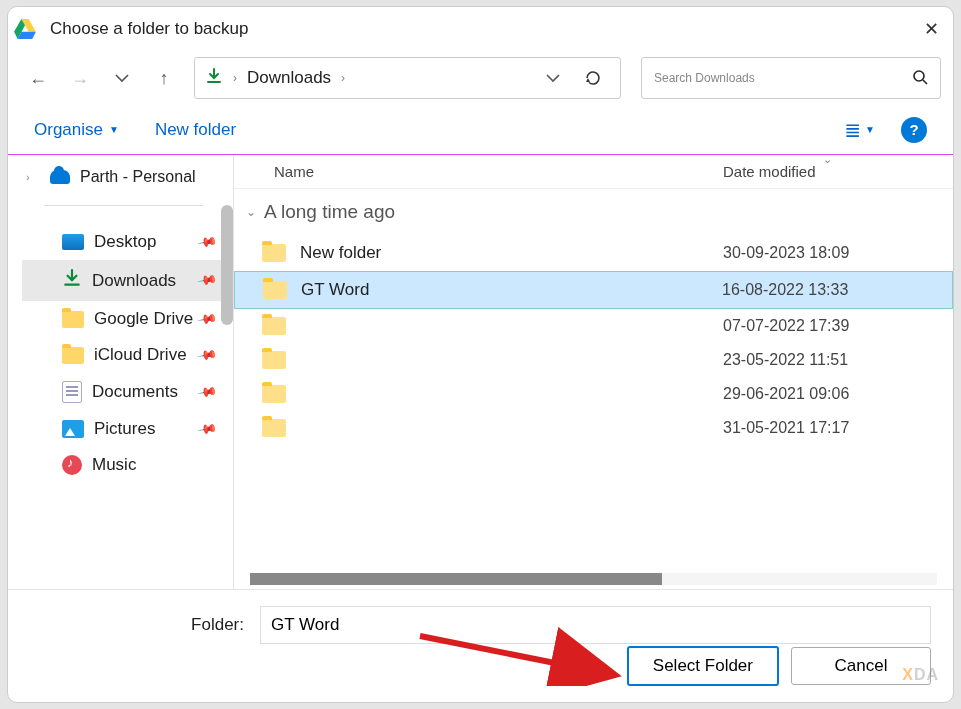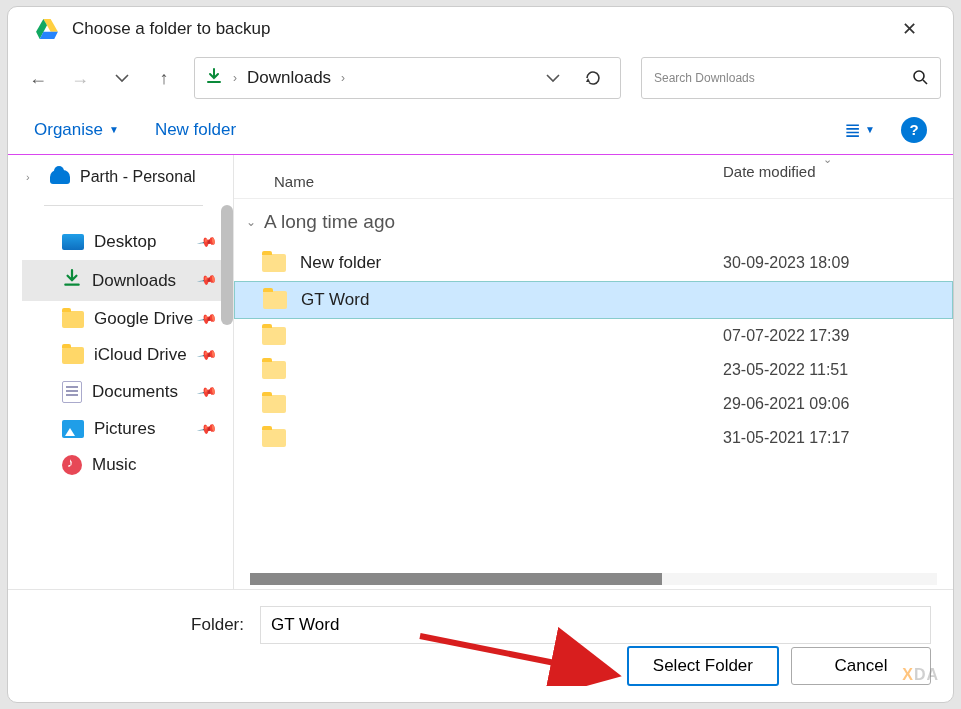--- a/index.html
+++ b/index.html
@@ -1,18 +1,18 @@
 <!DOCTYPE html>
 <html><head>
   <meta charset="utf-8">
   <style>
     * { margin: 0; padding: 0; box-sizing: border-box; font-family: 'Segoe UI', Tahoma, sans-serif; }
     body { background: #e5e5e5; display: flex; justify-content: center; align-items: center; width: 961px; height: 709px; }
     .dialog { width: 947px; height: 697px; background: white; border-radius: 10px; border: 1px solid #ccc; position: relative; overflow: hidden; display: flex; flex-direction: column; }
-    .title-bar { display: flex; align-items: center; padding: 8px 28px; height: 44px; }
+    .title-bar { display: flex; align-items: center; padding: 8px 6px; height: 44px; }
     .gd-icon { width: 22px; height: 20px; margin-right: 14px; }
     .title-text { font-size: 17px; color: #222; flex: 1; }
     .close-x { font-size: 18px; color: #333; cursor: pointer; padding: 4px 8px; }
     .nav-row { display: flex; align-items: center; padding: 6px 12px; gap: 6px; }
     .nav-btn { width: 36px; height: 36px; display: flex; align-items: center; justify-content: center; color: #555; cursor: pointer; font-size: 18px; }
     .nav-btn.disabled { color: #bbb; }
     .breadcrumb { flex: 1; display: flex; align-items: center; border: 1px solid #ccc; height: 42px; border-radius: 3px; margin: 0 6px; padding: 0 10px; gap: 10px; }
     .dl-icon { color: #0a8a3a; }
     .bc-sep { color: #888; font-size: 12px; }
     .bc-text { font-size: 17px; color: #222; }
@@ -43,21 +43,21 @@
     .download-ico { color:#0a8a3a; font-size:18px; font-weight:bold; }
     .docs-ico { width: 20px; height: 22px; background: white; border: 1px solid #aac; border-radius: 2px; position:relative; }
     .docs-ico::before { content:''; position:absolute; top:4px; left:3px; right:3px; height:2px; background:#99b; box-shadow: 0 4px 0 #99b, 0 8px 0 #99b; }
     .pics-ico { width:22px; height:18px; background:#1f9ee8; border-radius:2px; position:relative; }
     .pics-ico::after { content:''; position:absolute; bottom:2px; left:3px; width:0; height:0; border-left:5px solid transparent; border-right:5px solid transparent; border-bottom:8px solid white; }
     .music-ico { width:20px; height:20px; background:#e74856; border-radius:50%; position:relative; }
     .music-ico::after { content:'♪'; position:absolute; top:0px; left:5px; color:white; font-size:13px; }
     .vscroll { position:absolute; right:0; top:50px; width:12px; height:120px; background:#c0c0c0; border-radius:6px; }
     .main-panel { flex: 1; display: flex; flex-direction: column; border-left: 1px solid #e5e5e5; position: relative; }
     .col-headers { display: flex; padding: 8px 0; font-size: 15px; color: #444; border-bottom: 1px solid #eee; }
-    .col-name { flex: 1; padding-left: 40px; margin-top: 10px; }
+    .col-name { flex: 1; padding-left: 40px; }
     .col-date { width: 230px; position: relative; }
     .sort-ind { position: absolute; top: -10px; left: 100px; font-size: 11px; color: #888; }
     .group-header { display: flex; align-items: center; gap: 8px; padding: 12px 0 12px 12px; font-size: 19px; color: #555; }
     .group-chev { font-size: 12px; color: #888; }
     .file-row { display: flex; align-items: center; padding: 8px 0 8px 28px; font-size: 17px; color: #222; cursor: pointer; }
     .file-row.selected { background: #cce8ff; border: 1px solid #8cc; }
     .fr-icon { width: 24px; height: 18px; background: #ffe08a; border-radius: 2px; margin-right: 14px; position: relative; }
     .fr-icon::before { content:''; position:absolute; top:-3px; left:0; width:10px; height:4px; background:#ffc838; border-radius:2px 2px 0 0; }
     .fr-name { flex: 1; white-space: nowrap; overflow:hidden; }
     .fr-blur { width: 260px; height: 22px; background: linear-gradient(90deg, rgba(255,255,255,0.97) 60%, rgba(255,255,255,0.8)); }
@@ -197,20 +197,21 @@
       </div>
 
       <div class="file-row">
         <span class="fr-icon"></span>
         <span class="fr-name">New folder</span>
         <span class="fr-date">30-09-2023 18:09</span>
       </div>
       <div class="file-row selected">
         <span class="fr-icon"></span>
         <span class="fr-name">GT Word</span>
+        <span class="fr-date">16-08-2022 13:33</span>
       </div>
       <div class="file-row">
         <span class="fr-icon"></span>
         <span class="fr-name"><span class="fr-blur"></span></span>
         <span class="fr-date">07-07-2022 17:39</span>
       </div>
       <div class="file-row">
         <span class="fr-icon"></span>
         <span class="fr-name"><span class="fr-blur"></span></span>
         <span class="fr-date">23-05-2022 11:51</span>

